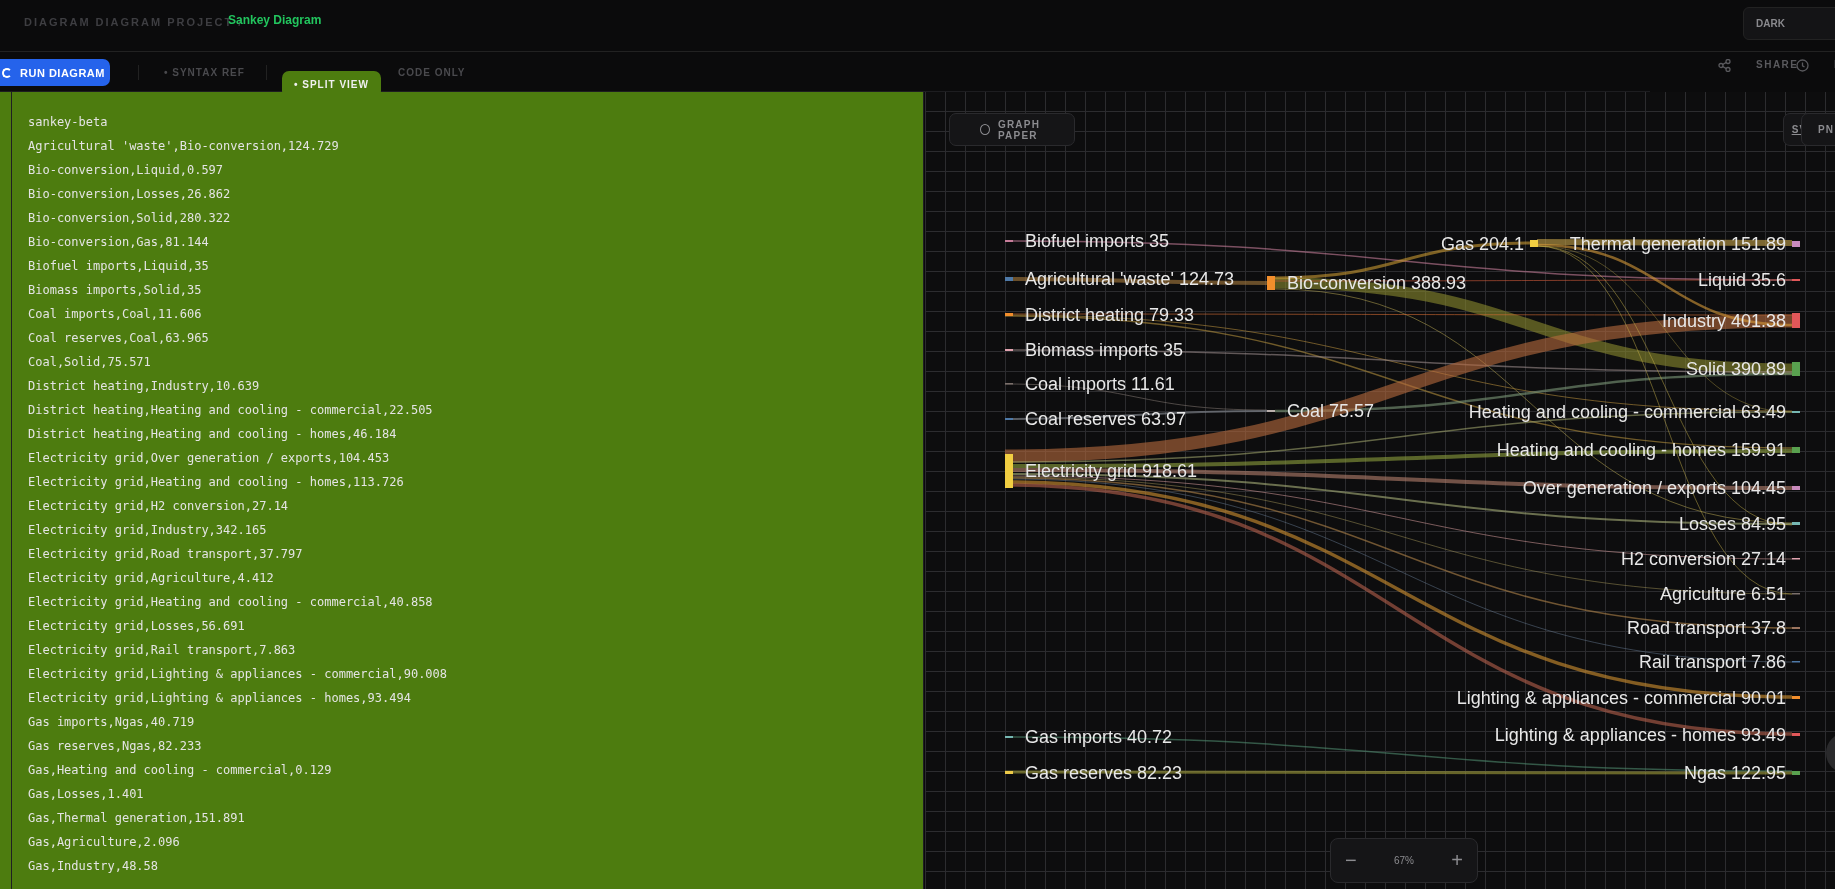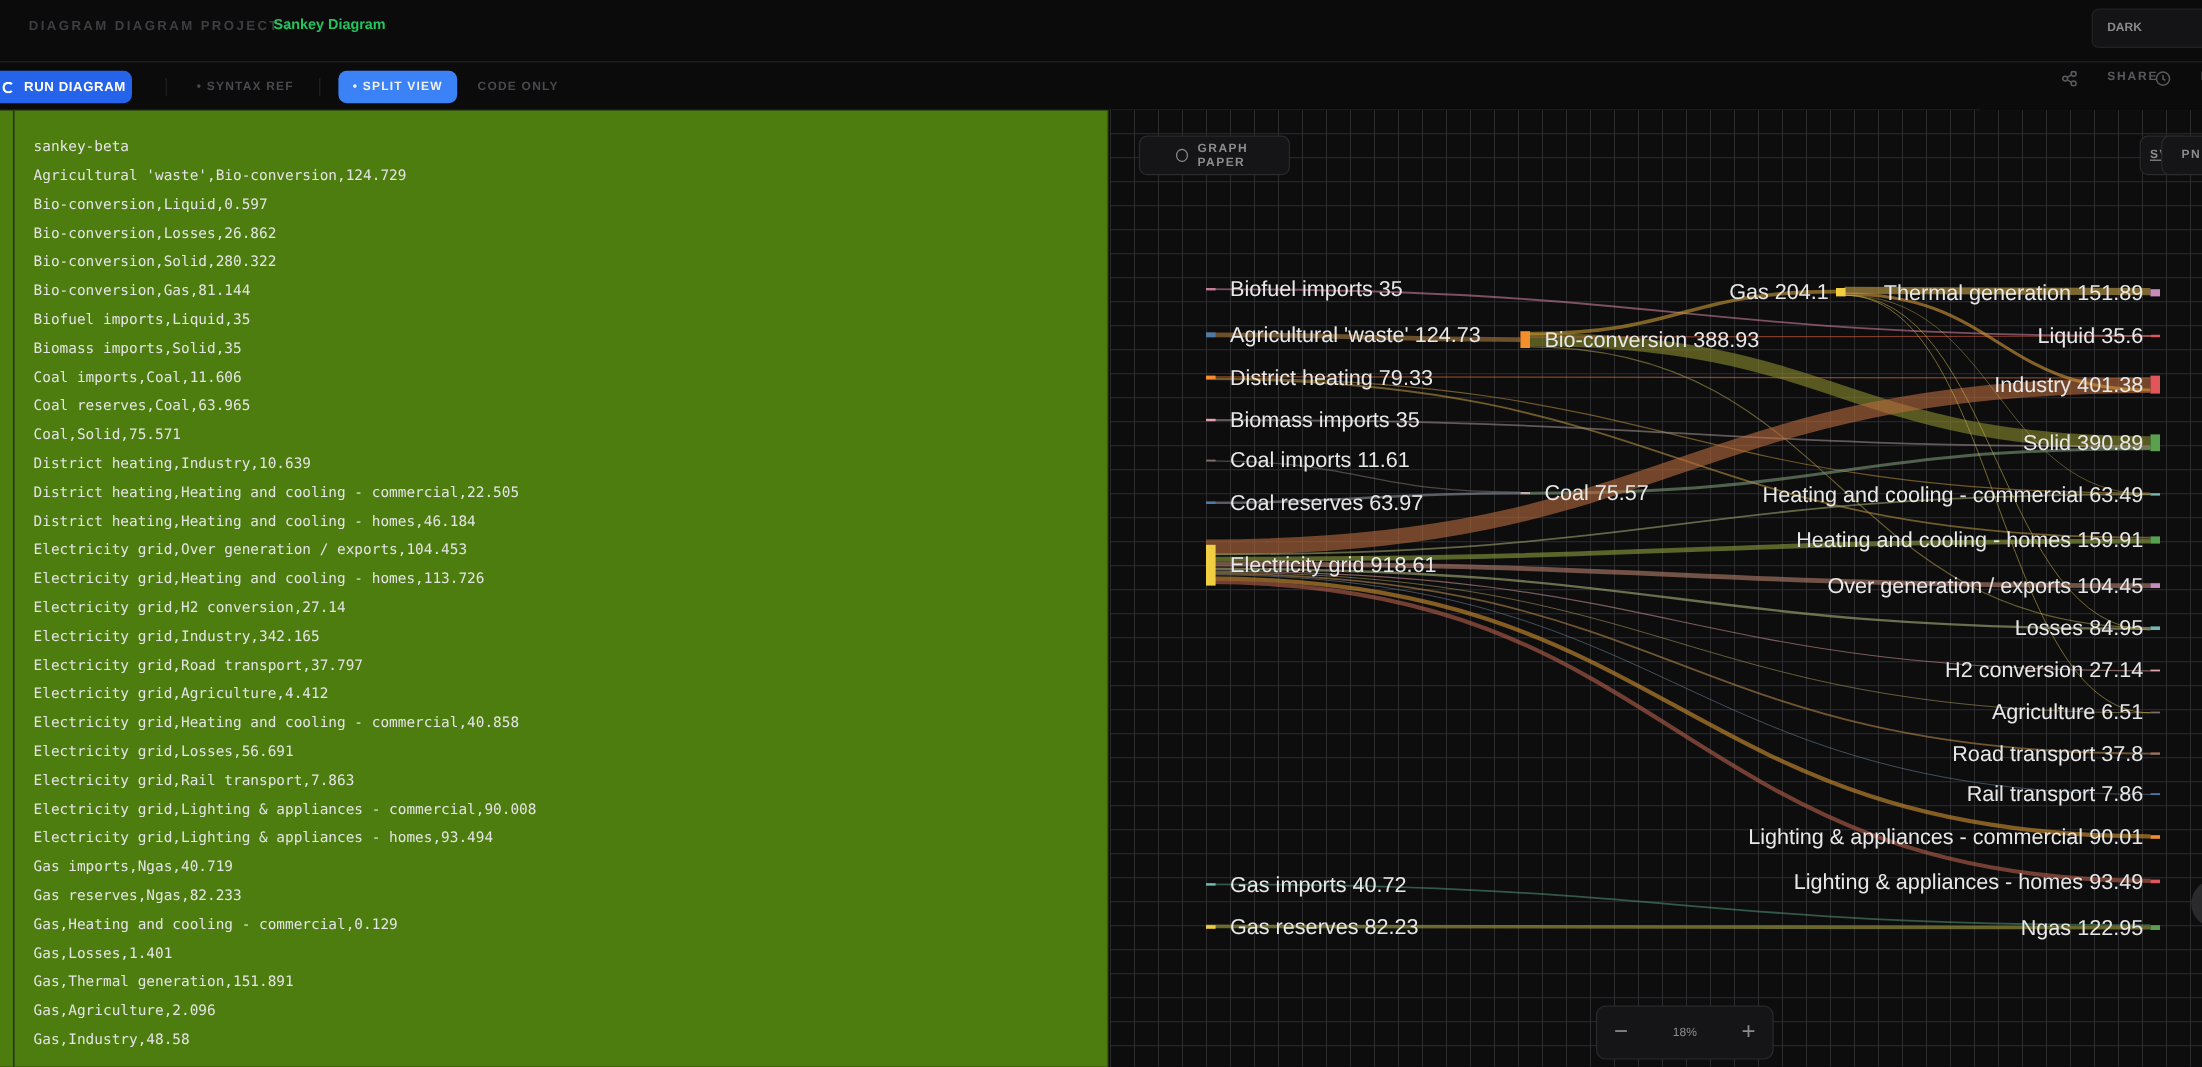--- a/index.html
+++ b/index.html
@@ -6,21 +6,21 @@
   html, body { width: 1835px; height: 889px; overflow: hidden; background: #0b0b0c; color: #e6e6e6; font-family: "Liberation Sans", sans-serif; }
   .topbar { position: absolute; left: 0; top: 0; width: 1835px; height: 52px; background: #0b0b0c; border-bottom: 1px solid #222; }
   .crumb { position: absolute; left: 24px; top: 16px; font-size: 11px; letter-spacing: 2px; color: #3e3e42; font-weight: bold; }
   .title { position: absolute; left: 228px; top: 13px; font-size: 12px; font-weight: bold; color: #22c55e; }
   .theme-select { position: absolute; left: 1743px; top: 7px; width: 110px; height: 33px; background: #141416; border: 1px solid #222; border-radius: 6px; padding: 10px 12px; font-size: 10px; font-weight: bold; color: #8a8a8e; }
   .toolbar { position: absolute; left: 0; top: 53px; width: 1650px; height: 39px; background: #0b0b0c; border-bottom: 1px solid #1d1d20; }
   .run-btn { position: absolute; left: -10px; top: 6px; width: 120px; height: 27px; background: #2563eb; border-radius: 7px; color: #fff; font-size: 11px; font-weight: bold; letter-spacing: .5px; display: flex; align-items: center; padding-left: 12px; gap: 8px; cursor: pointer; }
   .run-btn .ic { width: 10px; height: 10px; border: 2px solid #fff; border-radius: 50%; border-right-color: transparent; }
   .sep { position: absolute; top: 12px; width: 1px; height: 15px; background: #222; }
   .tb-item { position: absolute; top: 6px; height: 27px; font-size: 10px; font-weight: bold; letter-spacing: 1px; color: #4a4a4e; display: flex; align-items: center; padding: 0 12px; border-radius: 7px; cursor: pointer; text-align: right; }
-  .tb-item.active { background: #3b82f6; color: #f0f0f0; }
+  .tb-item.active { background: #4d7c0f; color: #f0f0f0; margin-top: 12px; }
   .tb-right { position: absolute; top: 6px; height: 27px; font-size: 10px; font-weight: bold; letter-spacing: 1.5px; color: #5a5a5e; display: flex; align-items: flex-start; gap: 25px; cursor: pointer; }
   .editor { position: absolute; left: 0; top: 92px; width: 924px; height: 797px; background: #4d7c0f; border-right: 1px solid #1f1f22; }
   .gutter { position: absolute; left: 11px; top: 0; width: 1px; height: 797px; background: #1f1f22; }
   .code { position: absolute; left: 28px; top: 18px; font-family: "DejaVu Sans Mono", monospace; font-size: 12px; line-height: 24px; color: #e4e4e4; white-space: pre; }
   .canvas { position: absolute; left: 925px; top: 92px; width: 910px; height: 797px; background-color: #0d0d0e;
     background-image: linear-gradient(#2c2c2f 1px, transparent 1px), linear-gradient(90deg, #2c2c2f 1px, transparent 1px);
     background-size: 20px 20px; background-position: 0 -1px; overflow: hidden; }
   .pill-btn { position: absolute; height: 33px; background: #151517; border: 1px solid #2a2a2d; border-radius: 7px; color: #8c8c90; font-size: 10px; font-weight: bold; letter-spacing: 1.2px; display: flex; align-items: center; justify-content: center; gap: 8px; cursor: pointer; }
   .pill-btn .circ { width: 11px; height: 11px; border: 1.5px solid #8c8c90; border-radius: 50%; }
   svg.sankey { position: absolute; left: 0; top: 0; }
@@ -165,16 +165,16 @@
     <rect x="1792" y="696" width="8" height="3" fill="#f28e2c"></rect>
     <text x="1786" y="703.5" text-anchor="end" class="lbl">Lighting &amp; appliances - commercial 90.01</text>
     <rect x="1792" y="733" width="8" height="3" fill="#e15759"></rect>
     <text x="1786" y="740.5" text-anchor="end" class="lbl">Lighting &amp; appliances - homes 93.49</text>
     <rect x="1792" y="771" width="8" height="4" fill="#59a14f"></rect>
     <text x="1786" y="779" text-anchor="end" class="lbl">Ngas 122.95</text>
   </svg>
 
 <div class="zoombar">
   <span class="z">−</span>
-  <span class="pct">18%</span>
+  <span class="pct">67%</span>
   <span class="z">+</span>
 </div>
 <div class="side-circ"></div>
 
 </body></html>

